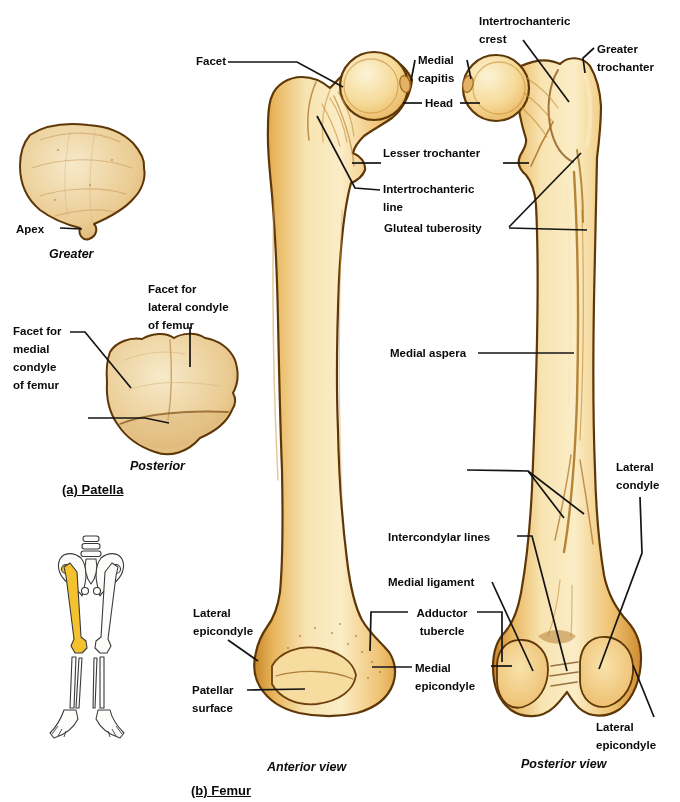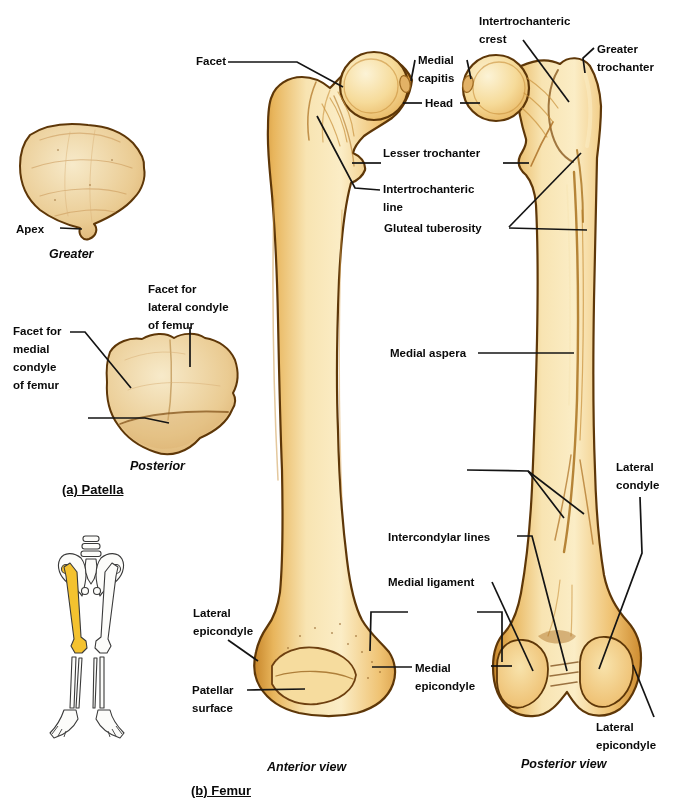--- a/index.html
+++ b/index.html
@@ -232,20 +232,22 @@
 trochanter</div>
   <div class="lbl" style="left:383px;top:144px">Lesser trochanter</div>
   <div class="lbl" style="left:383px;top:180px">Intertrochanteric
 line</div>
   <div class="lbl" style="left:384px;top:219px">Gluteal tuberosity</div>
   <div class="lbl" style="left:390px;top:344px">Medial aspera</div>
   <div class="lbl" style="left:616px;top:458px">Lateral
 condyle</div>
   <div class="lbl" style="left:388px;top:528px">Intercondylar lines</div>
   <div class="lbl" style="left:388px;top:573px">Medial ligament</div>
+  <div class="lbl ctr" style="left:404px;top:604px">Adductor
+tubercle</div>
   <div class="lbl" style="left:415px;top:659px">Medial
 epicondyle</div>
   <div class="lbl" style="left:193px;top:604px">Lateral
 epicondyle</div>
   <div class="lbl" style="left:192px;top:681px">Patellar
 surface</div>
   <div class="lbl" style="left:596px;top:718px">Lateral
 epicondyle</div>
 
   <div class="cap" style="left:267px;top:759px">Anterior view</div>

